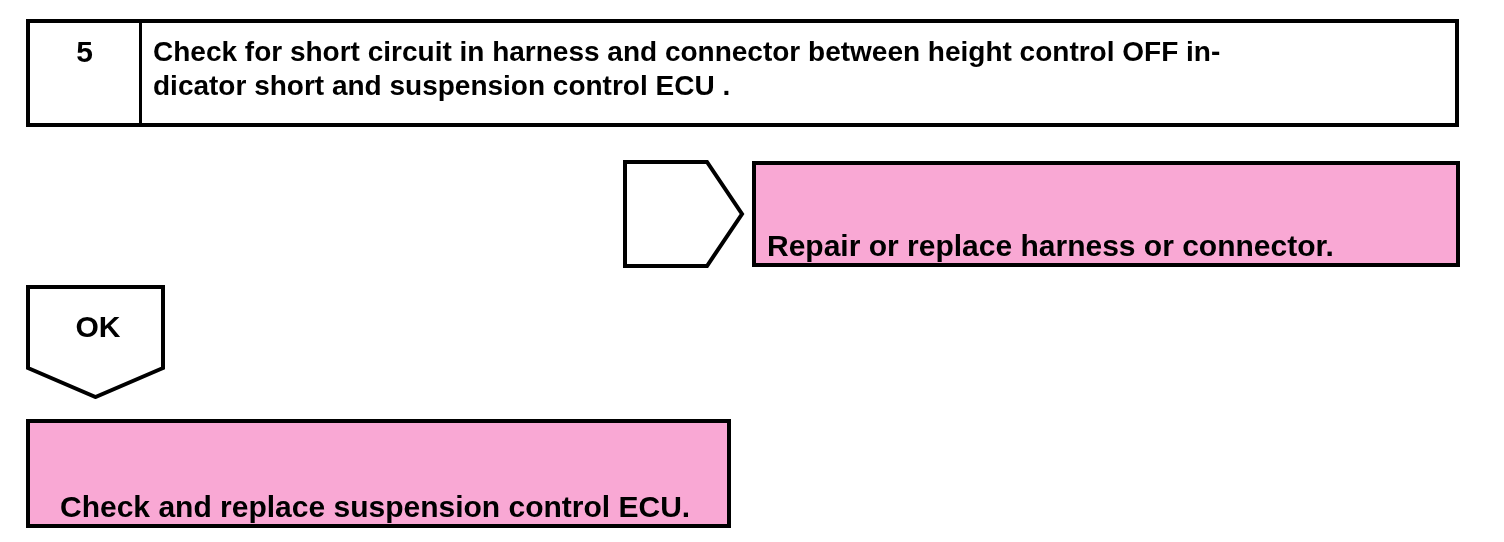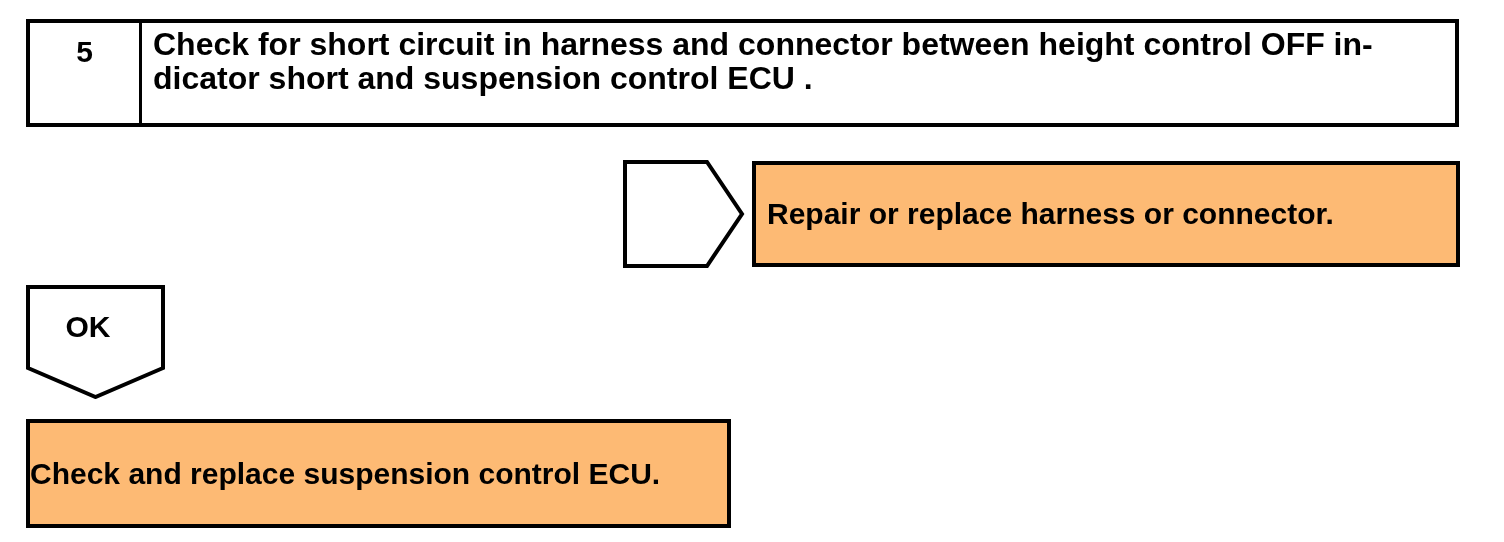--- a/index.html
+++ b/index.html
@@ -34,22 +34,22 @@
     flex: 0 0 112px;
     border-right: 3px solid #000;
     box-sizing: border-box;
     text-align: center;
     padding-top: 12px;
     font-size: 30px;
     line-height: 34px;
   }
   .step-instruction-cell {
     flex: 1;
-    padding: 4px 10px 0 11px;
-    font-size: 32px;
+    padding: 12px 10px 0 11px;
+    font-size: 28px;
     line-height: 34px;
     letter-spacing: 0px;
   }
   
   .shape-wrap {
     position: absolute;
   }
   .shape-wrap svg {
     position: absolute;
     left: 0;
@@ -76,48 +76,49 @@
     width: 104px;
     height: 108px;
   }
   .ok-shape {
     left: 26px;
     top: 285px;
     width: 139px;
     height: 114px;
   }
   .ok-shape .shape-label {
-    left: 0;
+    left: 10px;
     top: 0;
     width: 124px;
     height: 84px;
   }
   
   .action-box {
     position: absolute;
     border: 4px solid #000;
     box-sizing: border-box;
     display: flex;
-    align-items: center;
-    background: #fdba74;
+    align-items: flex-end;
+    background: #f9a8d4;
     font-size: 30px;
     line-height: 34px;
   }
   .ng-action-box {
     left: 752px;
     top: 161px;
     width: 708px;
     height: 106px;
     padding-left: 11px;
   }
   .ok-action-box {
     left: 26px;
     top: 419px;
     width: 705px;
     height: 109px;
+    padding-left: 30px;
   }
 </style>
 </head>
 <body>
 
 <div class="page">
 
   <div class="step-box">
     <div class="step-number-cell">5</div>
     <div class="step-instruction-cell">

